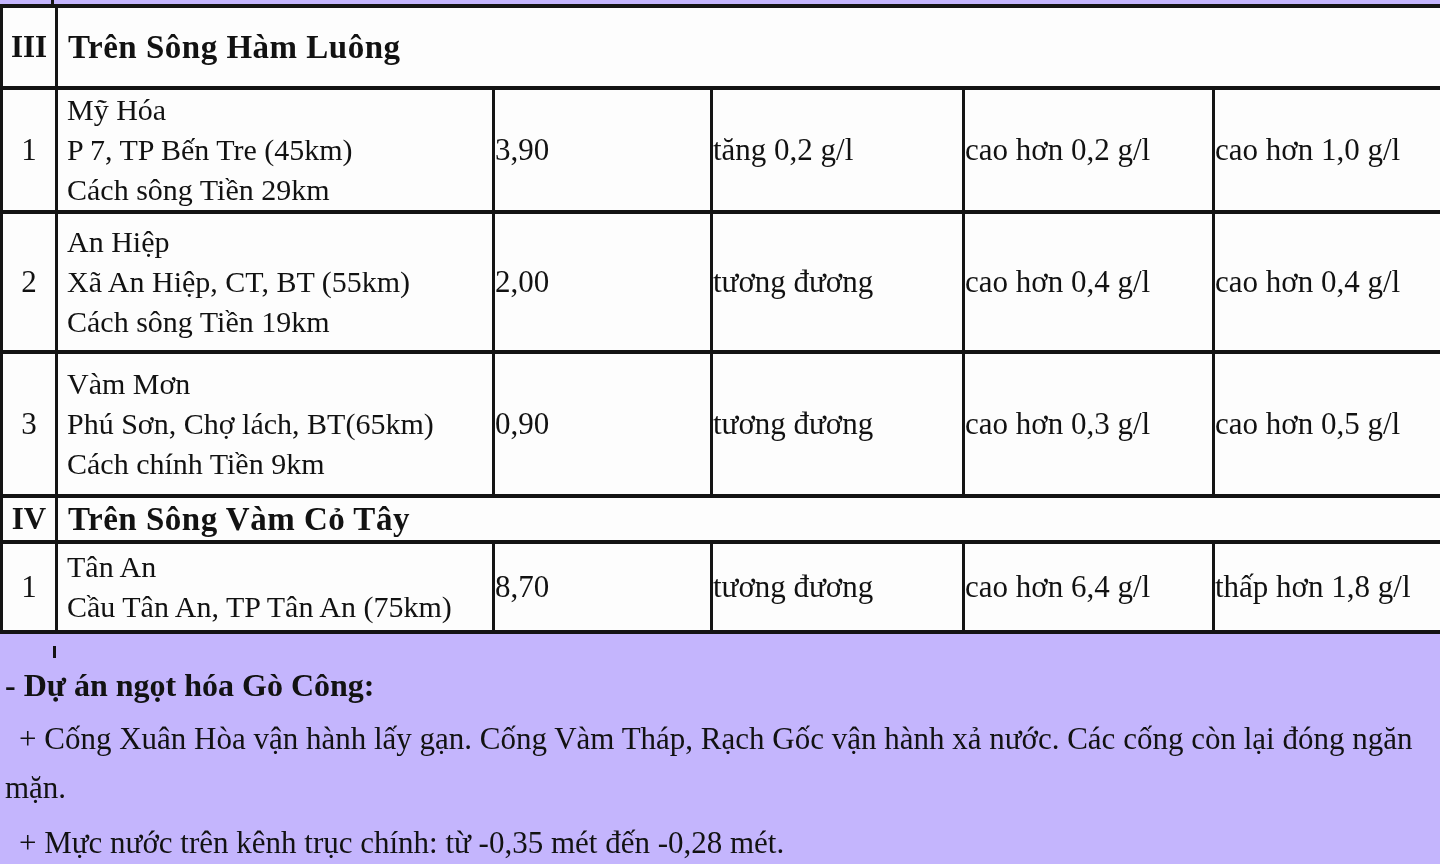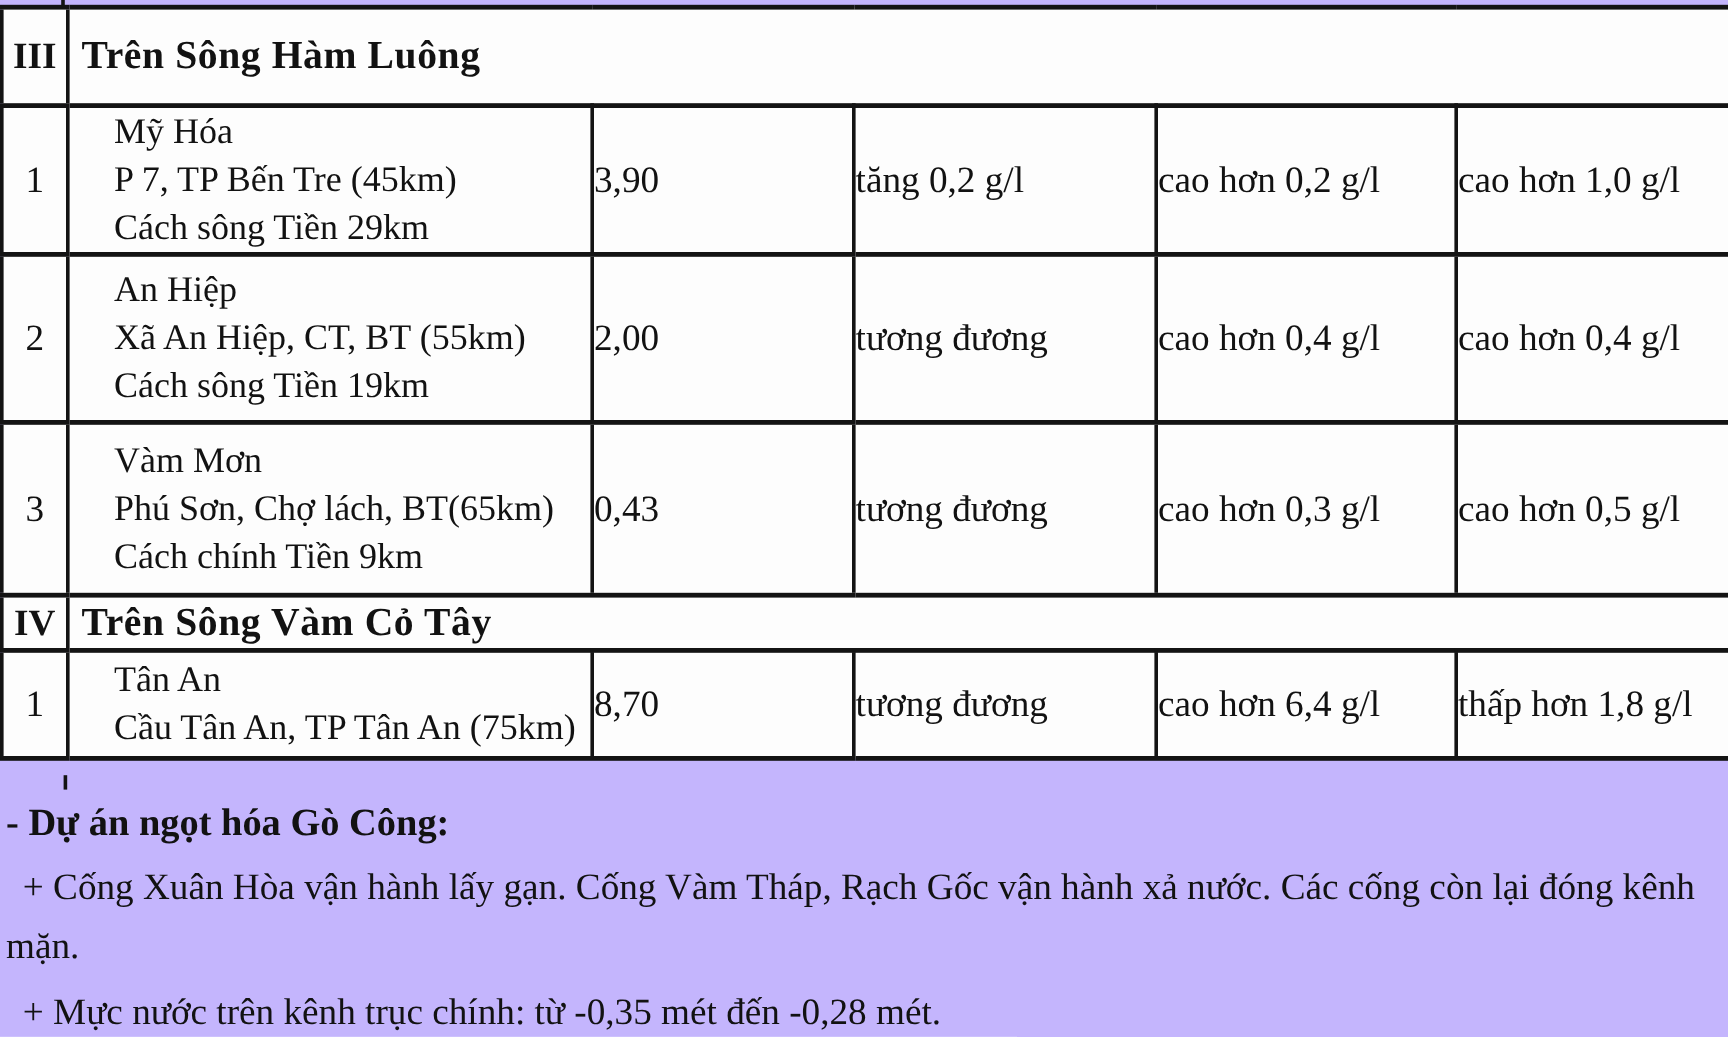--- a/index.html
+++ b/index.html
@@ -58,21 +58,20 @@
     font-size: 33px;
     font-weight: bold;
     padding-left: 10px !important;
     letter-spacing: 0.5px;
   }
   .loc { padding-left: 9px !important; }
   .loc div {
     font-size: 30px;
     line-height: 40px;
     white-space: nowrap;
-    margin-left: 28px;
   }
   .val {
     text-align: left;
     font-size: 31px;
   }
   .notes {
     position: absolute;
     left: 0; top: 652px;
     width: 1440px;
     box-sizing: border-box;
@@ -142,21 +141,21 @@
       <td class="val last">cao hơn 0,4 g/l</td>
     </tr>
 
     <tr class="r3">
       <td class="stt">3</td>
       <td class="loc">
         <div>Vàm Mơn</div>
         <div>Phú Sơn, Chợ lách, BT(65km)</div>
         <div>Cách chính Tiền 9km</div>
       </td>
-      <td class="val">0,43</td>
+      <td class="val">0,90</td>
       <td class="val">tương đương</td>
       <td class="val">cao hơn 0,3 g/l</td>
       <td class="val last">cao hơn 0,5 g/l</td>
     </tr>
 
     <tr class="secIV">
       <td class="stt bold">IV</td>
       <td class="sec-title last" colspan="5">Trên Sông Vàm Cỏ Tây</td>
     </tr>
 
@@ -169,18 +168,18 @@
       <td class="val">8,70</td>
       <td class="val">tương đương</td>
       <td class="val">cao hơn 6,4 g/l</td>
       <td class="val last">thấp hơn 1,8 g/l</td>
     </tr>
   </tbody>
     </table>
 
   <div class="notes">
     <p class="heading">- Dự án ngọt hóa Gò Công:</p>
-    <p class="plus">+ Cống Xuân Hòa vận hành lấy gạn. Cống Vàm Tháp, Rạch Gốc vận hành xả nước. Các cống còn lại đóng kênh mặn.</p>
+    <p class="plus">+ Cống Xuân Hòa vận hành lấy gạn. Cống Vàm Tháp, Rạch Gốc vận hành xả nước. Các cống còn lại đóng ngăn mặn.</p>
     <p class="plus single">+ Mực nước trên kênh trục chính: từ -0,35 mét đến -0,28 mét.</p>
 
   </div>
 
 </div>
 
 </body></html>

